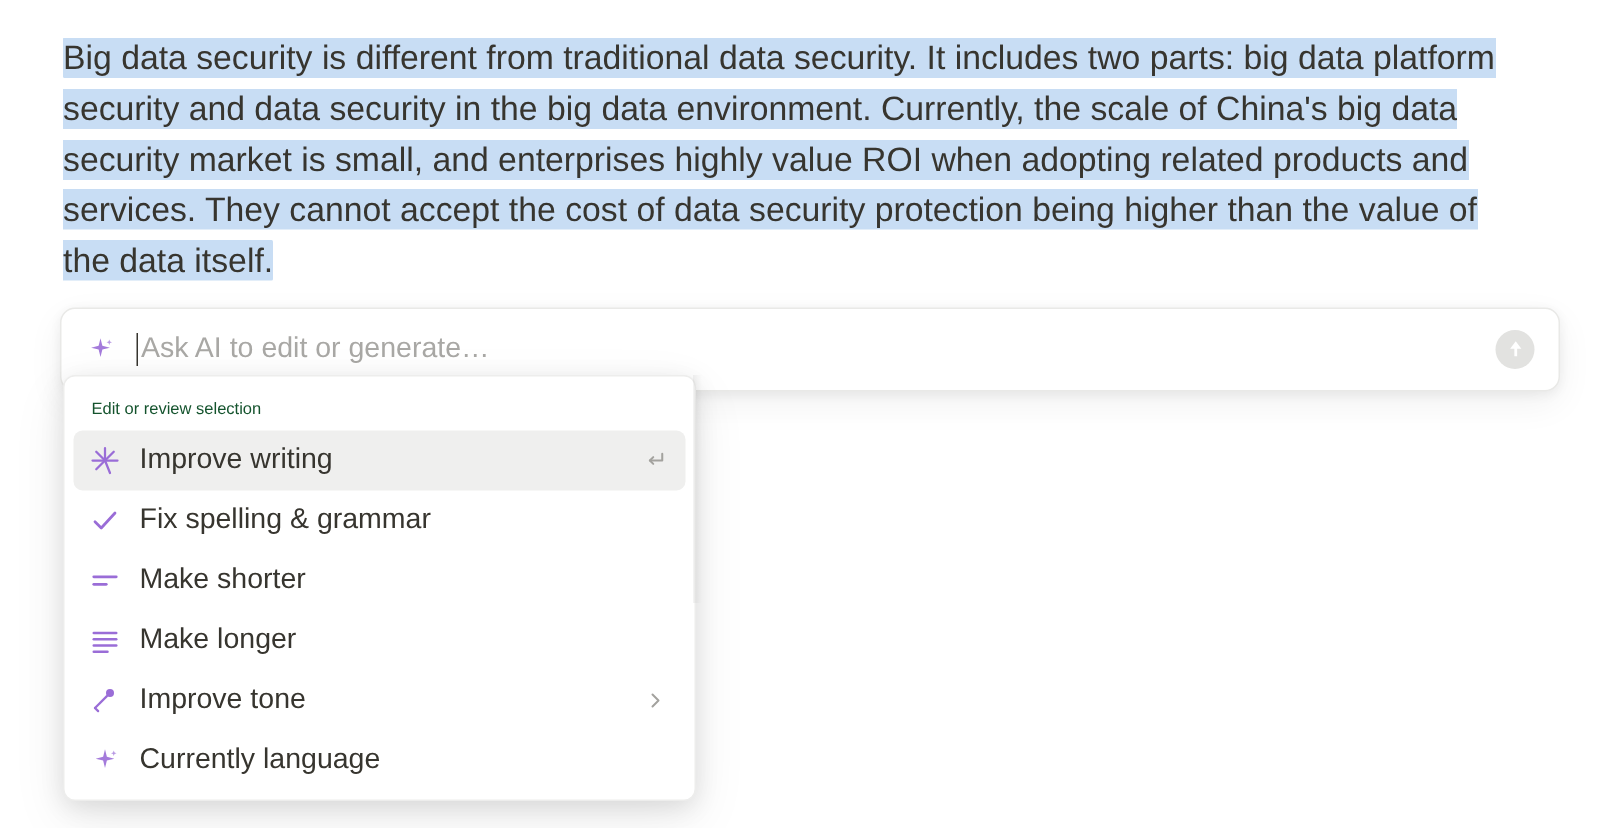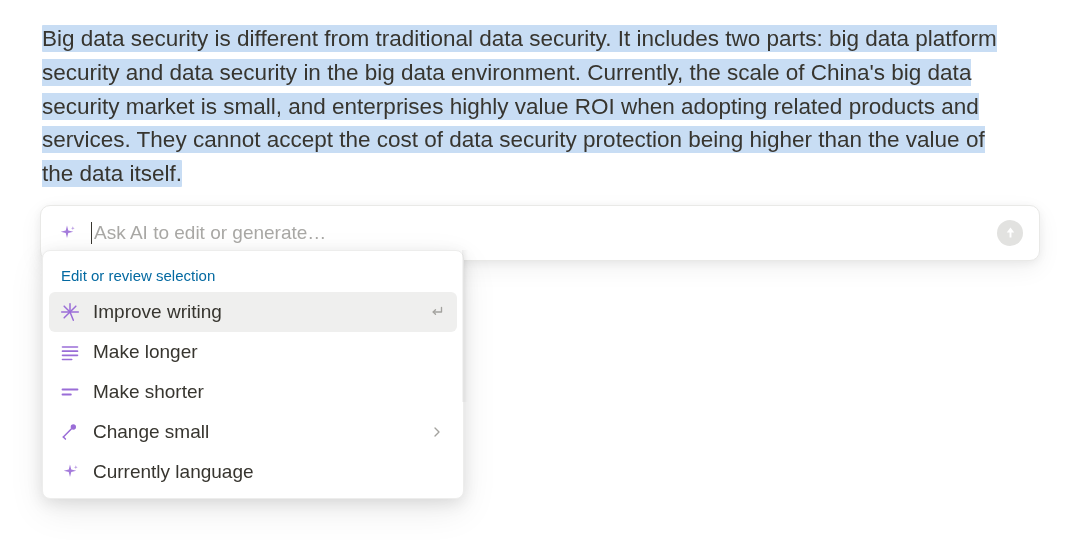--- a/index.html
+++ b/index.html
@@ -70,22 +70,22 @@
     top: 250px;
     width: 422px;
     background: #ffffff;
     border: 1px solid #ededec;
     border-radius: 8px;
     box-shadow: 0 4px 16px rgba(0,0,0,0.10), 0 12px 36px rgba(0,0,0,0.08);
     padding: 6px;
     overflow: hidden;
   }
   .menu-heading {
-    font-size: 15px;
-    color: #0369a1;
+    font-size: 11px;
+    color: #14532d;
     padding: 10px 12px 8px 12px;
   }
   .menu-item {
     display: flex;
     align-items: center;
     padding: 9px 10px;
     border-radius: 6px;
     cursor: pointer;
     min-height: 38px;
   }
@@ -174,52 +174,60 @@
     </span>
     <span class="menu-label">Improve writing</span>
     <span class="menu-after">
       <svg viewBox="0 0 24 24" width="18" height="18" fill="none" stroke="#a3a29e" stroke-width="1.8" stroke-linecap="round" stroke-linejoin="round">
         <path d="M18 6 v6 H7"></path>
         <path d="M10 9 L7 12 L10 15"></path>
       </svg>
     </span>
   </div>
 
+  <div class="menu-item">
+    <span class="menu-icon">
+      <svg viewBox="0 0 24 24" width="20" height="20" fill="none" stroke="#9a6dd7" stroke-width="2.2" stroke-linecap="round" stroke-linejoin="round">
+        <polyline points="4 13 9 18 20 6"></polyline>
+      </svg>
+    </span>
+    <span class="menu-label">Fix spelling &amp; grammar</span>
+  </div>
+
+  <div class="menu-item">
+    <span class="menu-icon">
+      <svg viewBox="0 0 24 24" width="20" height="20" fill="none" stroke="#9a6dd7" stroke-width="2.2" stroke-linecap="round">
+        <line x1="3" y1="9" x2="21" y2="9"></line>
+        <line x1="3" y1="15" x2="13" y2="15"></line>
+      </svg>
+    </span>
+    <span class="menu-label">Make shorter</span>
+  </div>
 
   <div class="menu-item">
     <span class="menu-icon">
       <svg viewBox="0 0 24 24" width="20" height="20" fill="none" stroke="#9a6dd7" stroke-width="2" stroke-linecap="round">
         <line x1="3" y1="6" x2="21" y2="6"></line>
         <line x1="3" y1="11" x2="21" y2="11"></line>
         <line x1="3" y1="16" x2="21" y2="16"></line>
         <line x1="3" y1="21" x2="14" y2="21"></line>
       </svg>
     </span>
     <span class="menu-label">Make longer</span>
   </div>
 
   <div class="menu-item">
     <span class="menu-icon">
-      <svg viewBox="0 0 24 24" width="20" height="20" fill="none" stroke="#9a6dd7" stroke-width="2.2" stroke-linecap="round">
-        <line x1="3" y1="9" x2="21" y2="9"></line>
-        <line x1="3" y1="15" x2="13" y2="15"></line>
-      </svg>
-    </span>
-    <span class="menu-label">Make shorter</span>
-  </div>
-
-  <div class="menu-item">
-    <span class="menu-icon">
       <svg viewBox="0 0 24 24" width="20" height="20" fill="none" stroke="#9a6dd7" stroke-width="1.8" stroke-linecap="round" stroke-linejoin="round">
         <circle cx="16" cy="6" r="3.2" fill="#9a6dd7" stroke="none"></circle>
         <line x1="13.5" y1="8.5" x2="4" y2="18"></line>
         <line x1="4" y1="18" x2="6.5" y2="20.5"></line>
       </svg>
     </span>
-    <span class="menu-label">Change small</span>
+    <span class="menu-label">Improve tone</span>
     <span class="menu-after">
       <svg viewBox="0 0 24 24" width="16" height="16" fill="none" stroke="#a3a29e" stroke-width="2" stroke-linecap="round" stroke-linejoin="round">
         <polyline points="9 6 15 12 9 18"></polyline>
       </svg>
     </span>
   </div>
 
   <div class="menu-item">
     <span class="menu-icon">
       <svg viewBox="0 0 24 24" width="20" height="20" fill="#9a6dd7">

